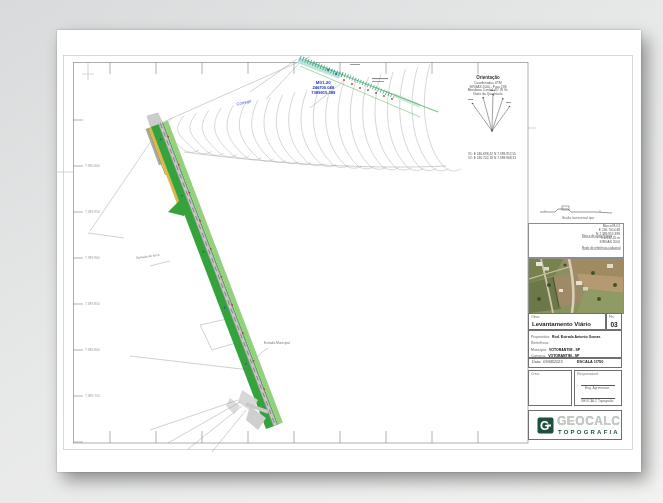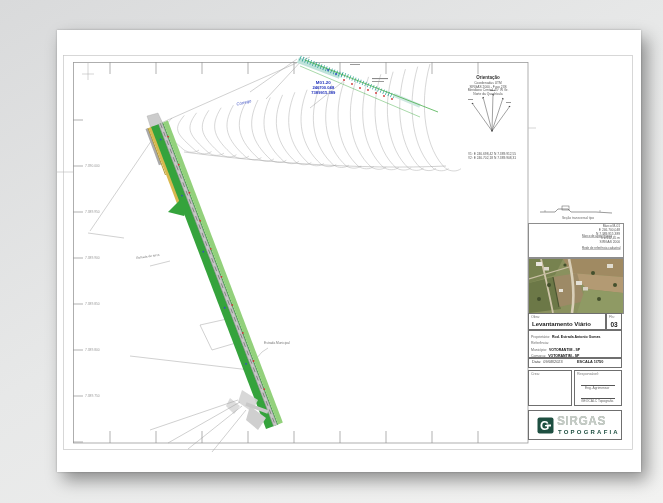--- a/index.html
+++ b/index.html
@@ -346,17 +346,17 @@
       <div class="sig-cap" style="top:15px;">Eng. Agrimensor</div>
       <div class="sig" style="top:27px;"></div>
       <div class="sig-cap" style="top:28px;">GEOCALC Topografia</div>
     </div>
     <div class="box" style="left:0;top:97px;width:94px;height:30px;">
       <svg width="17" height="17" style="position:absolute;left:8px;top:6px;">
         <rect x="0.5" y="0.5" width="16" height="16" rx="2" fill="#1e4f41"></rect>
         <text x="3" y="13" font-size="12" font-weight="bold" fill="#ffffff" font-family="Liberation Sans, sans-serif">G</text>
         <rect x="9.5" y="7.5" width="4.5" height="2" fill="#ffffff"></rect>
       </svg>
-      <span class="logo-name">SIRGAS</span>
+      <span class="logo-name">GEOCALC</span>
       <span class="logo-sub">TOPOGRAFIA</span>
     </div>
   </div>
 </div>
 
 </body></html>

